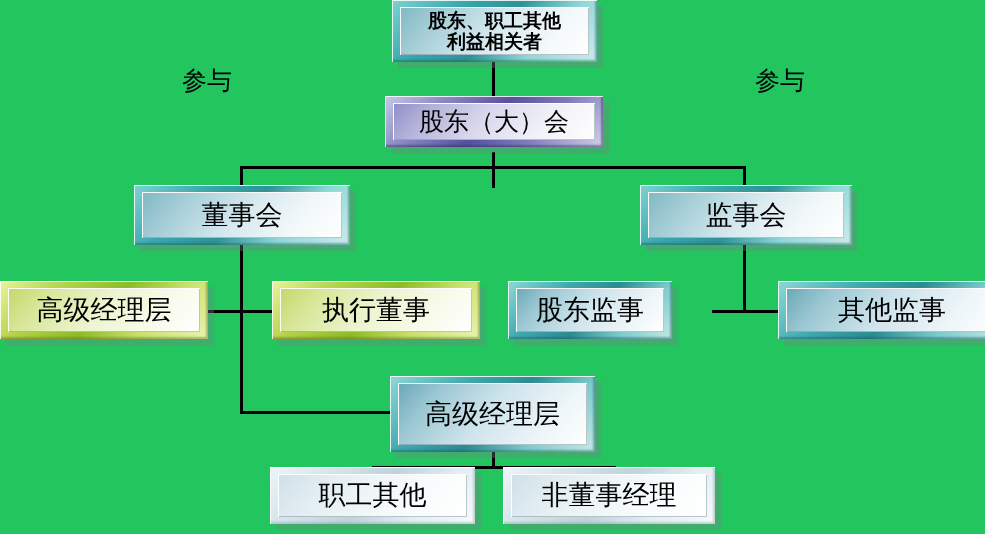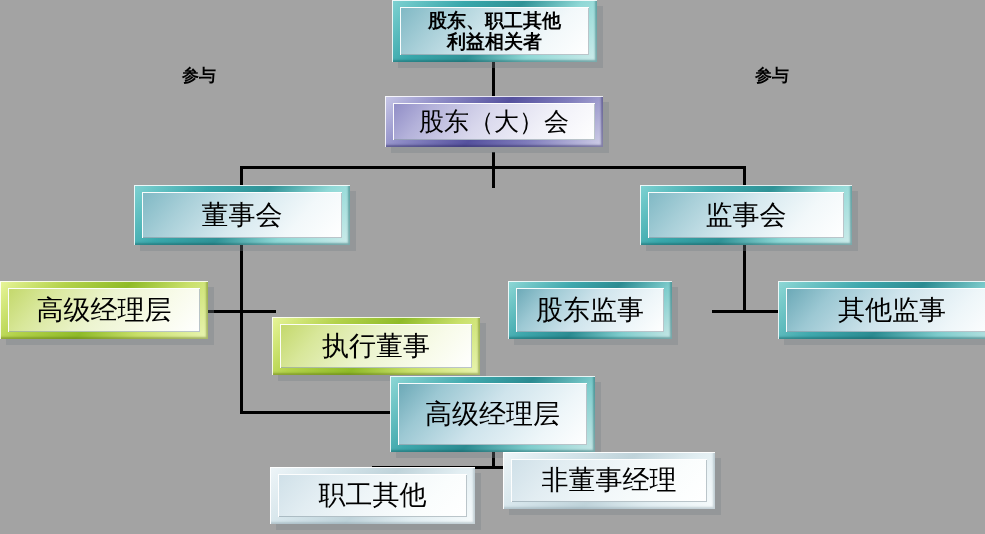--- a/index.html
+++ b/index.html
@@ -4,21 +4,21 @@
 <style>
   html, body {
     margin: 0;
     padding: 0;
     background: #ffffff;
   }
   #canvas {
     position: relative;
     width: 985px;
     height: 534px;
-    background: #a3a3a3;
+    background: #22c55e;
     overflow: hidden;
     font-family: "Liberation Serif", "DejaVu Serif", serif;
   }
 
   
   .line {
     position: absolute;
     background: #000000;
   }
   .line.h { height: 3px; }
@@ -135,22 +135,22 @@
 
   
   .t-sm  { font-size: 19px; font-weight: 700; }
   .t-md  { font-size: 25px; font-weight: 400; }
   .t-lg  { font-size: 27px; font-weight: 400; }
 
   
   .caption {
     position: absolute;
     font-family: "Liberation Sans", "DejaVu Sans", sans-serif;
-    font-size: 17px;
-    font-weight: 700;
+    font-size: 25px;
+    font-weight: 400;
     color: #000000;
     white-space: nowrap;
     text-align: right;
   }
 </style>
 </head>
 <body>
 
 <div id="canvas">
 
@@ -207,21 +207,21 @@
   </div>
 
   <div class="node green" style="left:0px; top:281px; width:208px; height:58px;">
     <div class="frame"></div>
     <div class="plate"></div>
     <div class="inner">
       <span class="label t-lg">高级经理层</span>
     </div>
   </div>
 
-  <div class="node green" style="left:272px; top:281px; width:208px; height:58px;margin-top:36px;">
+  <div class="node green" style="left:272px; top:281px; width:208px; height:58px;">
     <div class="frame"></div>
     <div class="plate"></div>
     <div class="inner">
       <span class="label t-lg">执行董事</span>
     </div>
   </div>
 
   <div class="node teal2" style="left:508px; top:281px; width:164px; height:58px;">
     <div class="frame"></div>
     <div class="plate"></div>
@@ -247,21 +247,21 @@
   </div>
 
   <div class="node pale" style="left:270px; top:467px; width:205px; height:57px;">
     <div class="frame"></div>
     <div class="plate"></div>
     <div class="inner">
       <span class="label t-lg">职工其他</span>
     </div>
   </div>
 
-  <div class="node pale" style="left:503px; top:452px; width:212px; height:57px;text-decoration:underline;">
+  <div class="node pale" style="left:503px; top:467px; width:212px; height:57px;text-decoration:underline;">
     <div class="frame"></div>
     <div class="plate"></div>
     <div class="inner">
       <span class="label t-lg">非董事经理</span>
     </div>
   </div>
 
   <div class="caption" style="left:182px; top:64px;">参与</div>
 
   <div class="caption" style="left:755px; top:64px;">参与</div>

